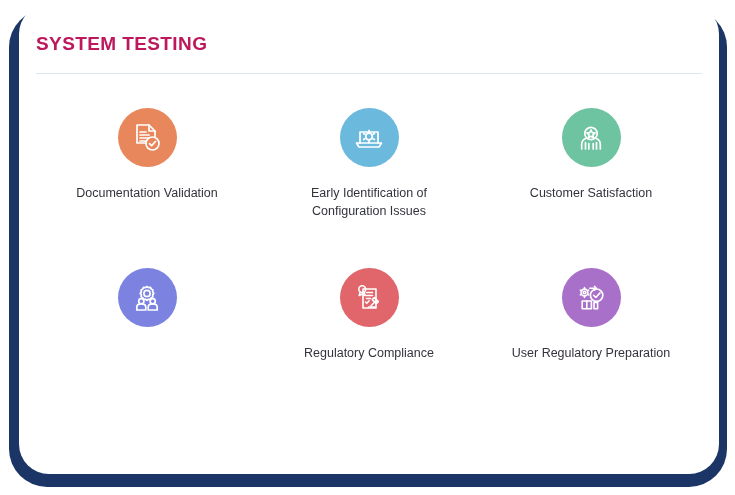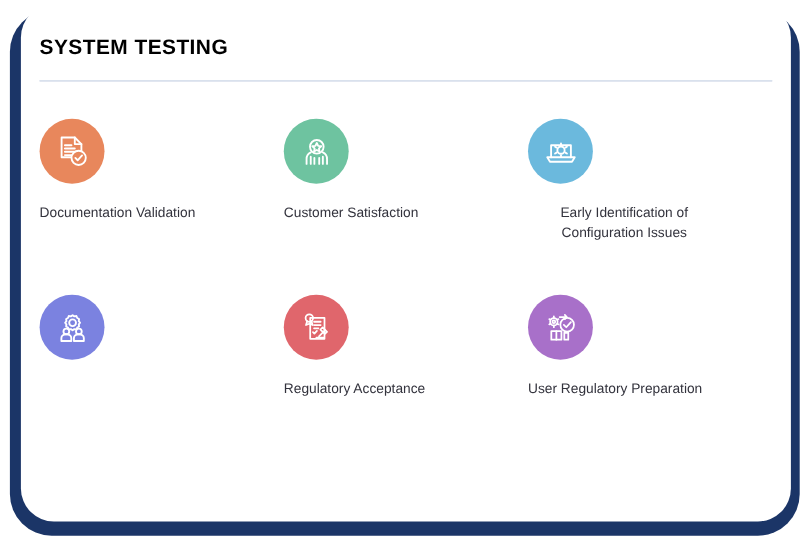--- a/index.html
+++ b/index.html
@@ -34,21 +34,21 @@
   
   #header-block {
     position:absolute;
     left:17px; top:30px;
     width:666px;
   }
   #page-title {
     font-size:19px;
     font-weight:bold;
     letter-spacing:0.4px;
-    color:#000000;
+    color:#be185d;
     line-height:1.1;
   }
   #title-divider {
     margin-top:18px;
     width:666px;
     height:1px;
     background:#b8c4dd;
     border-bottom:1px solid #dfe5f0;
   }
 
@@ -59,21 +59,21 @@
     width:666px;
     display:grid;
     grid-template-columns:repeat(3, 1fr);
     grid-template-rows:repeat(2, 160px);
     column-gap:0px;
     row-gap:0px;
   }
   .feature-item {
     display:flex;
     flex-direction:column;
-    align-items:flex-start;
+    align-items:center;
     padding-top:4px;
   }
   .icon-circle {
     width:59px; height:59px;
     border-radius:50%;
     display:flex;
     align-items:center;
     justify-content:center;
     flex:0 0 auto;
   }
@@ -112,46 +112,46 @@
               <path d="M11 12 h6 M11 15 h9 M11 18 h9 M11 21 h6"></path>
               <circle cx="23.5" cy="23.5" r="6.5" fill="#e8875c"></circle>
               <path d="M20.5 23.6 l2.1 2.1 l4-4.4"></path>
             </svg>
           </span>
         </div>
         <div class="feature-label">Documentation Validation</div>
       </div>
 
       <div class="feature-item">
+        <div class="icon-circle" style="background:#6bb9dd">
+          <span>
+            <svg width="36" height="36" viewBox="0 0 36 36" fill="none" stroke="#ffffff" stroke-width="1.7" stroke-linecap="round" stroke-linejoin="round">
+              <path d="M9 23 V12 h18 v11"></path>
+              <path d="M5.5 23 h25 l-2.5 4 h-20 z"></path>
+              <circle cx="18" cy="16.5" r="3.3"></circle>
+              <path d="M18 10.4 v1.6 M18 21 v1.6 M12.6 13.4 l1.4 0.8 M22 18.7 l1.4 0.8 M12.6 19.5 l1.4 -0.8 M22 14.2 l1.4 -0.8"></path>
+            </svg>
+          </span>
+        </div>
+        <div class="feature-label">Early Identification of Configuration Issues</div>
+      </div>
+
+      <div class="feature-item">
         <div class="icon-circle" style="background:#6ec3a0">
           <span>
             <svg width="36" height="36" viewBox="0 0 36 36" fill="none" stroke="#ffffff" stroke-width="1.7" stroke-linecap="round" stroke-linejoin="round">
               <circle cx="18" cy="13.5" r="6.2"></circle>
               <path d="M18 10 l1.25 2.6 l2.8 0.35 l-2.1 1.95 l0.55 2.85 l-2.5 -1.4 l-2.5 1.4 l0.55 -2.85 l-2.1 -1.95 l2.8 -0.35 z"></path>
               <path d="M12.5 18.5 c-2.4 1.1 -3.8 3.4 -3.8 6 V29"></path>
               <path d="M23.5 18.5 c2.4 1.1 3.8 3.4 3.8 6 V29"></path>
               <path d="M12.5 22.5 V29 M15.8 23.5 V29 M20.2 23.5 V29 M23.5 22.5 V29"></path>
             </svg>
           </span>
         </div>
         <div class="feature-label">Customer Satisfaction</div>
-      </div>
-
-      <div class="feature-item">
-        <div class="icon-circle" style="background:#6bb9dd">
-          <span>
-            <svg width="36" height="36" viewBox="0 0 36 36" fill="none" stroke="#ffffff" stroke-width="1.7" stroke-linecap="round" stroke-linejoin="round">
-              <path d="M9 23 V12 h18 v11"></path>
-              <path d="M5.5 23 h25 l-2.5 4 h-20 z"></path>
-              <circle cx="18" cy="16.5" r="3.3"></circle>
-              <path d="M18 10.4 v1.6 M18 21 v1.6 M12.6 13.4 l1.4 0.8 M22 18.7 l1.4 0.8 M12.6 19.5 l1.4 -0.8 M22 14.2 l1.4 -0.8"></path>
-            </svg>
-          </span>
-        </div>
-        <div class="feature-label">Early Identification of Configuration Issues</div>
       </div>
 
       <div class="feature-item">
         <div class="icon-circle" style="background:#7b82e0">
           <span>
             <svg width="36" height="36" viewBox="0 0 36 36" fill="none" stroke="#ffffff" stroke-width="1.7" stroke-linecap="round" stroke-linejoin="round">
               <path d="M18 6.5 l1.6 1.1 l1.9 -0.3 l0.7 1.8 l1.7 0.9 l-0.3 1.9 l1.2 1.5 l-1.2 1.5 l0.3 1.9 l-1.7 0.9 l-0.7 1.8 l-1.9 -0.3 l-1.6 1.1 l-1.6 -1.1 l-1.9 0.3 l-0.7 -1.8 l-1.7 -0.9 l0.3 -1.9 l-1.2 -1.5 l1.2 -1.5 l-0.3 -1.9 l1.7 -0.9 l0.7 -1.8 l1.9 0.3 z"></path>
               <circle cx="18" cy="13.4" r="3.1"></circle>
               <circle cx="12.3" cy="21.3" r="2.6"></circle>
               <circle cx="23.7" cy="21.3" r="2.6"></circle>
@@ -170,21 +170,21 @@
               <path d="M15.5 12.5 h6 M15.5 15.5 h6 M15.5 18.5 h4"></path>
               <circle cx="11.2" cy="9.2" r="3.4"></circle>
               <path d="M9.3 11.9 l-1.1 3.6 l3 -1.2 l3 1.2 l-1.1 -3.6"></path>
               <path d="M14.5 22 l1.3 1.3 l2.3 -2.5"></path>
               <path d="M20 25.8 l5.6 -5.6"></path>
               <path d="M23.3 17.6 l4 4 l-2 2 l-4 -4 z"></path>
               <path d="M17.6 27 h6.4"></path>
             </svg>
           </span>
         </div>
-        <div class="feature-label">Regulatory Acceptance</div>
+        <div class="feature-label">Regulatory Compliance</div>
       </div>
 
       <div class="feature-item">
         <div class="icon-circle" style="background:#a870c9">
           <span>
             <svg width="36" height="36" viewBox="0 0 36 36" fill="none" stroke="#ffffff" stroke-width="1.6" stroke-linecap="round" stroke-linejoin="round">
               <circle cx="11.5" cy="12.5" r="3.4"></circle>
               <circle cx="11.5" cy="12.5" r="1.3"></circle>
               <path d="M11.5 7.6 v1.3 M11.5 16.1 v1.3 M7.3 10.1 l1.2 0.7 M14.5 14.2 l1.2 0.7 M7.3 14.9 l1.2 -0.7 M14.5 10.8 l1.2 -0.7"></path>
               <path d="M16.8 8.2 h6.5 l-1.8 -1.9 M23.3 8.2 l-1.8 1.9"></path>

